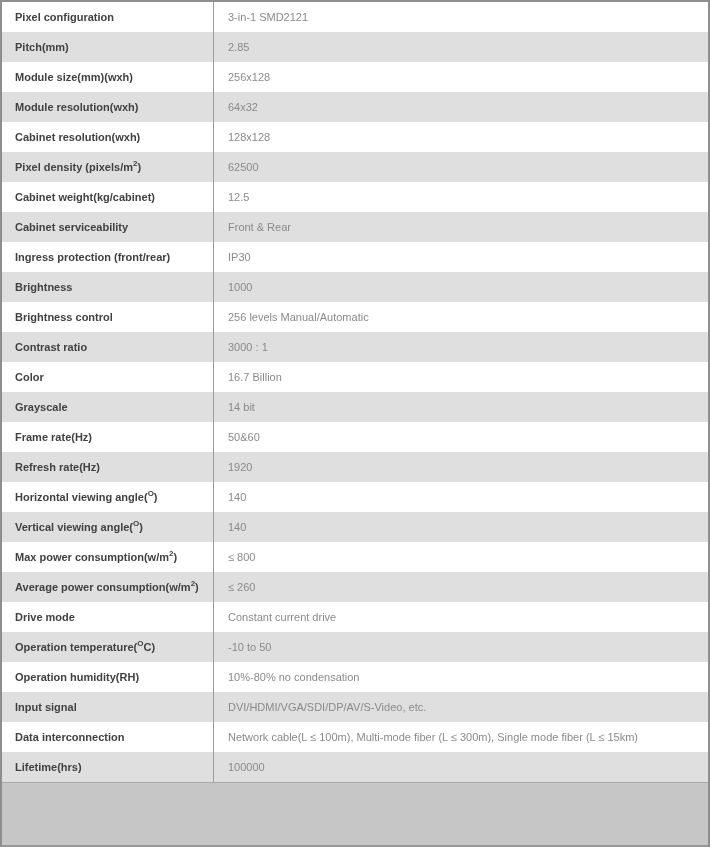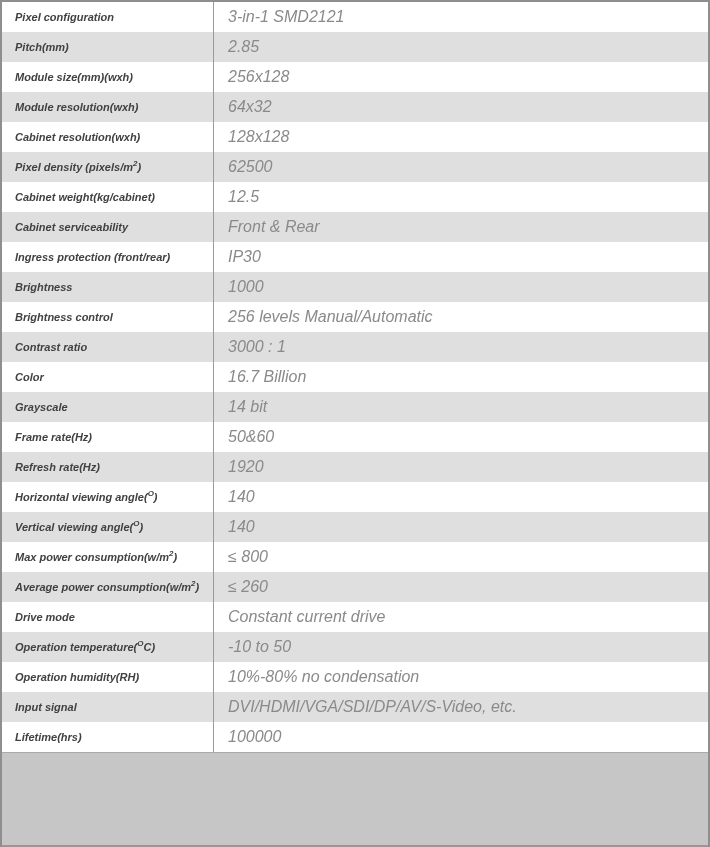--- a/index.html
+++ b/index.html
@@ -1,33 +1,33 @@
 <!DOCTYPE html>
 <html><head>
 <meta charset="utf-8">
 <style>
   html,body{margin:0;padding:0;background:#ffffff;font-family:"Liberation Sans",sans-serif;}
   .spec-table{
     width:710px;height:847px;box-sizing:border-box;
     border-left:2px solid #8e8e8e;border-right:2px solid #8e8e8e;border-top:2px solid #8e8e8e;
-    display:flex;flex-direction:column;font-style:italic;
+    display:flex;flex-direction:column;
   }
   .row{display:flex;height:30px;flex:0 0 30px;background:#ffffff;}
   .row:nth-child(even){background:#dfdfdf;}
   .label-cell{
     flex:0 0 212px;width:212px;box-sizing:border-box;
     border-right:1px solid #9a9a9a;
     display:flex;align-items:center;padding-left:13px;
     font-size:11px;font-weight:bold;color:#414141;
     white-space:nowrap;overflow:hidden;
   }
   .label-cell sup{font-size:8px;line-height:0;position:relative;top:-3px;font-weight:bold;}
   .value-cell{
     flex:1;display:flex;align-items:center;padding-left:14px;
-    font-size:16px;color:#8a8a8a;white-space:nowrap;overflow:hidden;
+    font-size:11px;color:#8a8a8a;white-space:nowrap;overflow:hidden;
   }
   .bottom-bar{flex:1;background:#c6c6c6;border-top:1px solid #aaaaaa;border-bottom:2px solid #979797;}
 </style>
 </head>
 <body>
 
 <div class="spec-table">
 
   <div class="row">
     <div class="label-cell">
@@ -240,20 +240,28 @@
 
   <div class="row">
     <div class="label-cell">
         <span>Input signal</span>
         <sup></sup>
         <span></span>
       </div>
     <div class="value-cell">DVI/HDMI/VGA/SDI/DP/AV/S-Video, etc.</div>
   </div>
 
+  <div class="row">
+    <div class="label-cell">
+        <span>Data interconnection</span>
+        <sup></sup>
+        <span></span>
+      </div>
+    <div class="value-cell">Network cable(L ≤ 100m), Multi-mode fiber (L ≤ 300m), Single mode fiber (L ≤ 15km)</div>
+  </div>
 
   <div class="row">
     <div class="label-cell">
         <span>Lifetime(hrs)</span>
         <sup></sup>
         <span></span>
       </div>
     <div class="value-cell">100000</div>
   </div>
 

